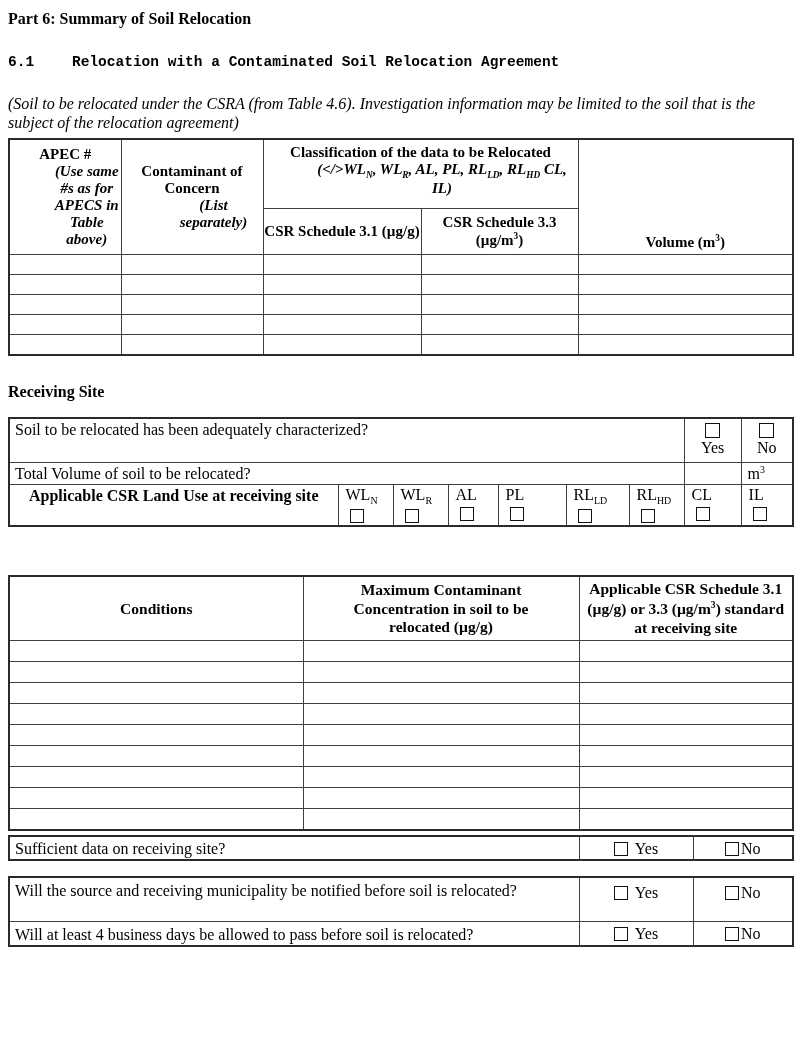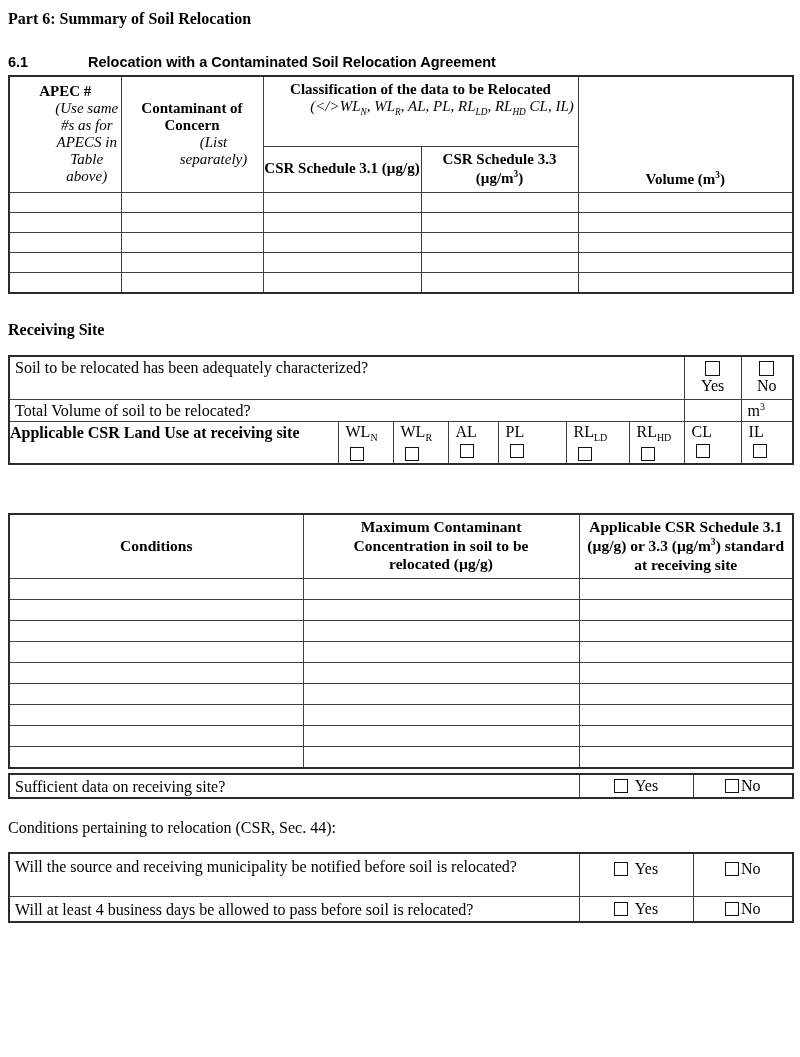--- a/index.html
+++ b/index.html
@@ -2,54 +2,54 @@
 <html><head>
 <meta charset="utf-8">
 <style>
   html,body{margin:0;padding:0;background:#fff;}
   .page{
     width:800px;height:1057px;box-sizing:border-box;
     padding:10px 8px 0 8px;overflow:hidden;background:#fff;color:#000;
     font-family:"Liberation Serif","DejaVu Serif",serif;
   }
   .serif{font-family:"Liberation Serif","DejaVu Serif",serif;}
-  .sans{font-family:Liberation Sans, sans-serif;gap:16px;}
+  .sans{font-family:Liberation Mono, monospace;}
   .part-title{font-size:16px;font-weight:bold;margin:0;}
   .section-61{margin-top:26px;display:flex;font-weight:bold;font-size:14.5px;}
   .section-61 .sec-num{width:64px;flex:0 0 64px;}
   .source-site{margin-top:22px;font-weight:bold;font-size:14.5px;}
   .intro-note{margin-top:25px;font-style:italic;font-size:16px;line-height:1.18;width:784px;}
 
   table{border-collapse:collapse;table-layout:fixed;width:784px;}
   table,td{border:1px solid #3f3f3f;}
   table{border:2px solid #2b2b2b;}
   td{padding:0;vertical-align:top;overflow:hidden;}
 
   
   .t1{margin-top:5px;}
   .t1 td{font-size:15px;line-height:1.14;}
   .t1 .hdr{font-weight:bold;text-align:center;}
-  .t1 .note{font-weight:normal;font-style:italic;padding-left:43px;}
+  .t1 .note{font-weight:bold;font-style:italic;padding-left:43px;}
   .t1 .apec-cell{padding-top:6px;}
   .t1 .mid{vertical-align:middle;}
   .t1 .class-cell{padding-top:4px;}
   .t1 .sched{vertical-align:middle;}
   .t1 .vol{vertical-align:bottom;padding-bottom:3px;}
   .t1 .datarow td{height:19px;}
 
   .receiving-heading{margin-top:27px;font-weight:bold;font-size:16px;}
 
   
   .t2{margin-top:16px;font-family:Liberation Serif, serif;}
   .t2 td{font-size:16px;line-height:1.15;}
   .q-cell{padding:2px 4px 0 5px;}
   .yn-cell{text-align:center;padding-top:4px;}
   .yn-cell .cb{display:block;margin:0 auto 1px auto;}
   .unit-cell{padding:1px 0 0 6px;}
-  .landuse-label{font-weight:bold;padding-top:2px;}
+  .landuse-label{font-weight:bold;text-align:center;padding-top:2px;}
   .lu-cell{padding:1px 0 2px 7px;}
   .lu-cell .cb{display:block;margin:3px 0 0 4px;}
 
   
   .t3{margin-top:48px;}
   .t3 td{font-size:15.5px;line-height:1.2;}
   .t3 .hdr{font-weight:bold;text-align:center;vertical-align:middle;padding:3px 2px;}
   .t3 .hw{margin:0 auto;}
   .t3 .datarow td{height:20px;}
 
@@ -77,20 +77,21 @@
 <div class="page">
 
   <p class="part-title serif">Part 6: Summary of Soil Relocation</p>
 
   <div class="section-61 sans">
     <span class="sec-num">6.1</span>
     <span>Relocation with a Contaminated Soil Relocation Agreement</span>
   </div>
 
 
+  <div class="intro-note">(Soil to be relocated under the CSRA (from Table 4.6). Investigation information may be limited to the soil that is the subject of the relocation agreement)</div>
 
   <table class="t1">
     <colgroup>
       <col style="width:112px">
         <col style="width:142px">
         <col style="width:158px">
         <col style="width:157px">
         <col style="width:215px">
     </colgroup>
     <tbody>
@@ -297,21 +298,20 @@
         <span class="cb"></span><span class="gap"></span><span>Yes</span>
       </td>
       <td class="inline-yn">
         <span class="cb"></span><span class="gap-s"></span><span>No</span>
       </td>
     </tr>
   </tbody>
     </table>
 
 
-  <div class="conditions-heading">Conditions pertaining to relocation (CSR, Sec. 44):</div>
 
   <table class="t5">
     <colgroup>
       <col style="width:570px">
         <col style="width:114px">
         <col style="width:100px">
     </colgroup>
     <tbody>
         <tr style="height:44px">
       <td class="q-cell">

